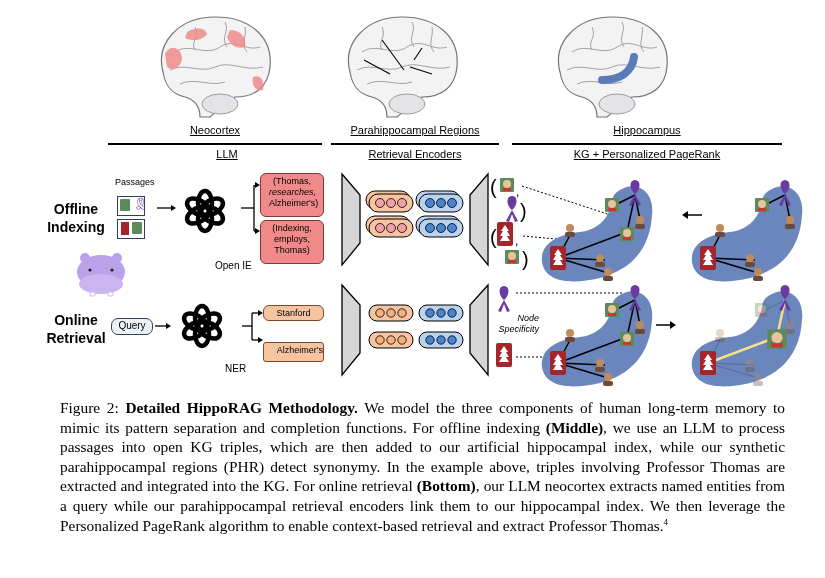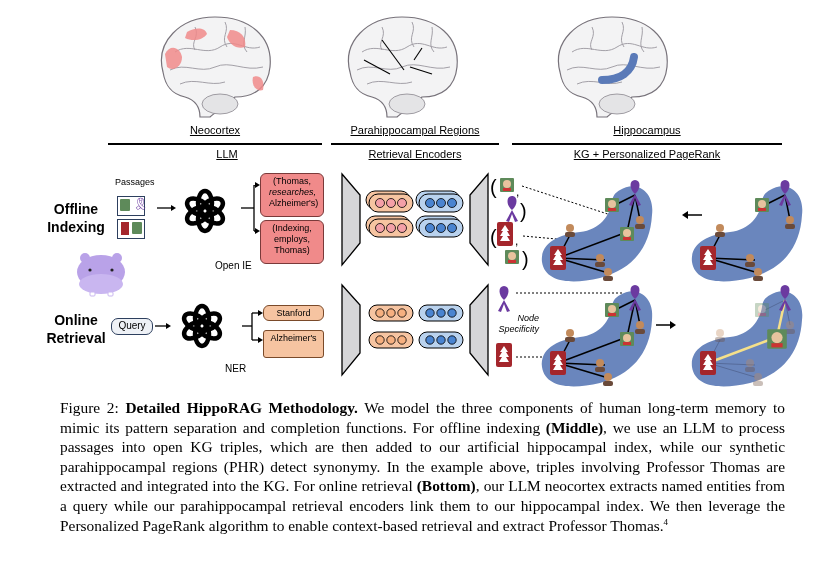--- a/index.html
+++ b/index.html
@@ -147,21 +147,21 @@
     <ellipse cx="0" cy="-8" rx="7" ry="12" transform="rotate(0)"></ellipse>
     <ellipse cx="0" cy="-8" rx="7" ry="12" transform="rotate(60)"></ellipse>
     <ellipse cx="0" cy="-8" rx="7" ry="12" transform="rotate(120)"></ellipse>
     <ellipse cx="0" cy="-8" rx="7" ry="12" transform="rotate(180)"></ellipse>
     <ellipse cx="0" cy="-8" rx="7" ry="12" transform="rotate(240)"></ellipse>
     <ellipse cx="0" cy="-8" rx="7" ry="12" transform="rotate(300)"></ellipse>
   </g>
 </svg>
 <div class="abs small" style="left:225px;top:363px;font-size:10px;text-align:center;">NER</div>
 <div class="entity" style="left:263px;top:305px;width:61px;height:16px;border-radius:6px;">Stanford</div>
-<div class="entity" style="left:263px;top:330px;width:61px;height:28px;">Alzheimer's</div>
+<div class="entity" style="left:263px;top:342px;width:61px;height:20px;text-align:right;">Alzheimer's</div>
 
 <svg class="abs" style="left:330px;top:165px" width="170" height="225">
 
   <polygon points="12,9 30,30 30,78 12,100" fill="#d6d6d8" stroke="#000" stroke-width="1.3"></polygon>
   <polygon points="158,9 140,30 140,78 158,100" fill="#d6d6d8" stroke="#000" stroke-width="1.3"></polygon>
 
   <g>
     <rect x="36" y="26" width="44" height="18" rx="9" fill="#f6c4a1" stroke="#000" stroke-width="1"></rect>
     <rect x="39" y="29" width="44" height="18" rx="9" fill="#f6c4a1" stroke="#000" stroke-width="1"></rect>
     <circle cx="50" cy="38" r="4.5" fill="#f4a0a8" stroke="#000" stroke-width="0.8"></circle>

